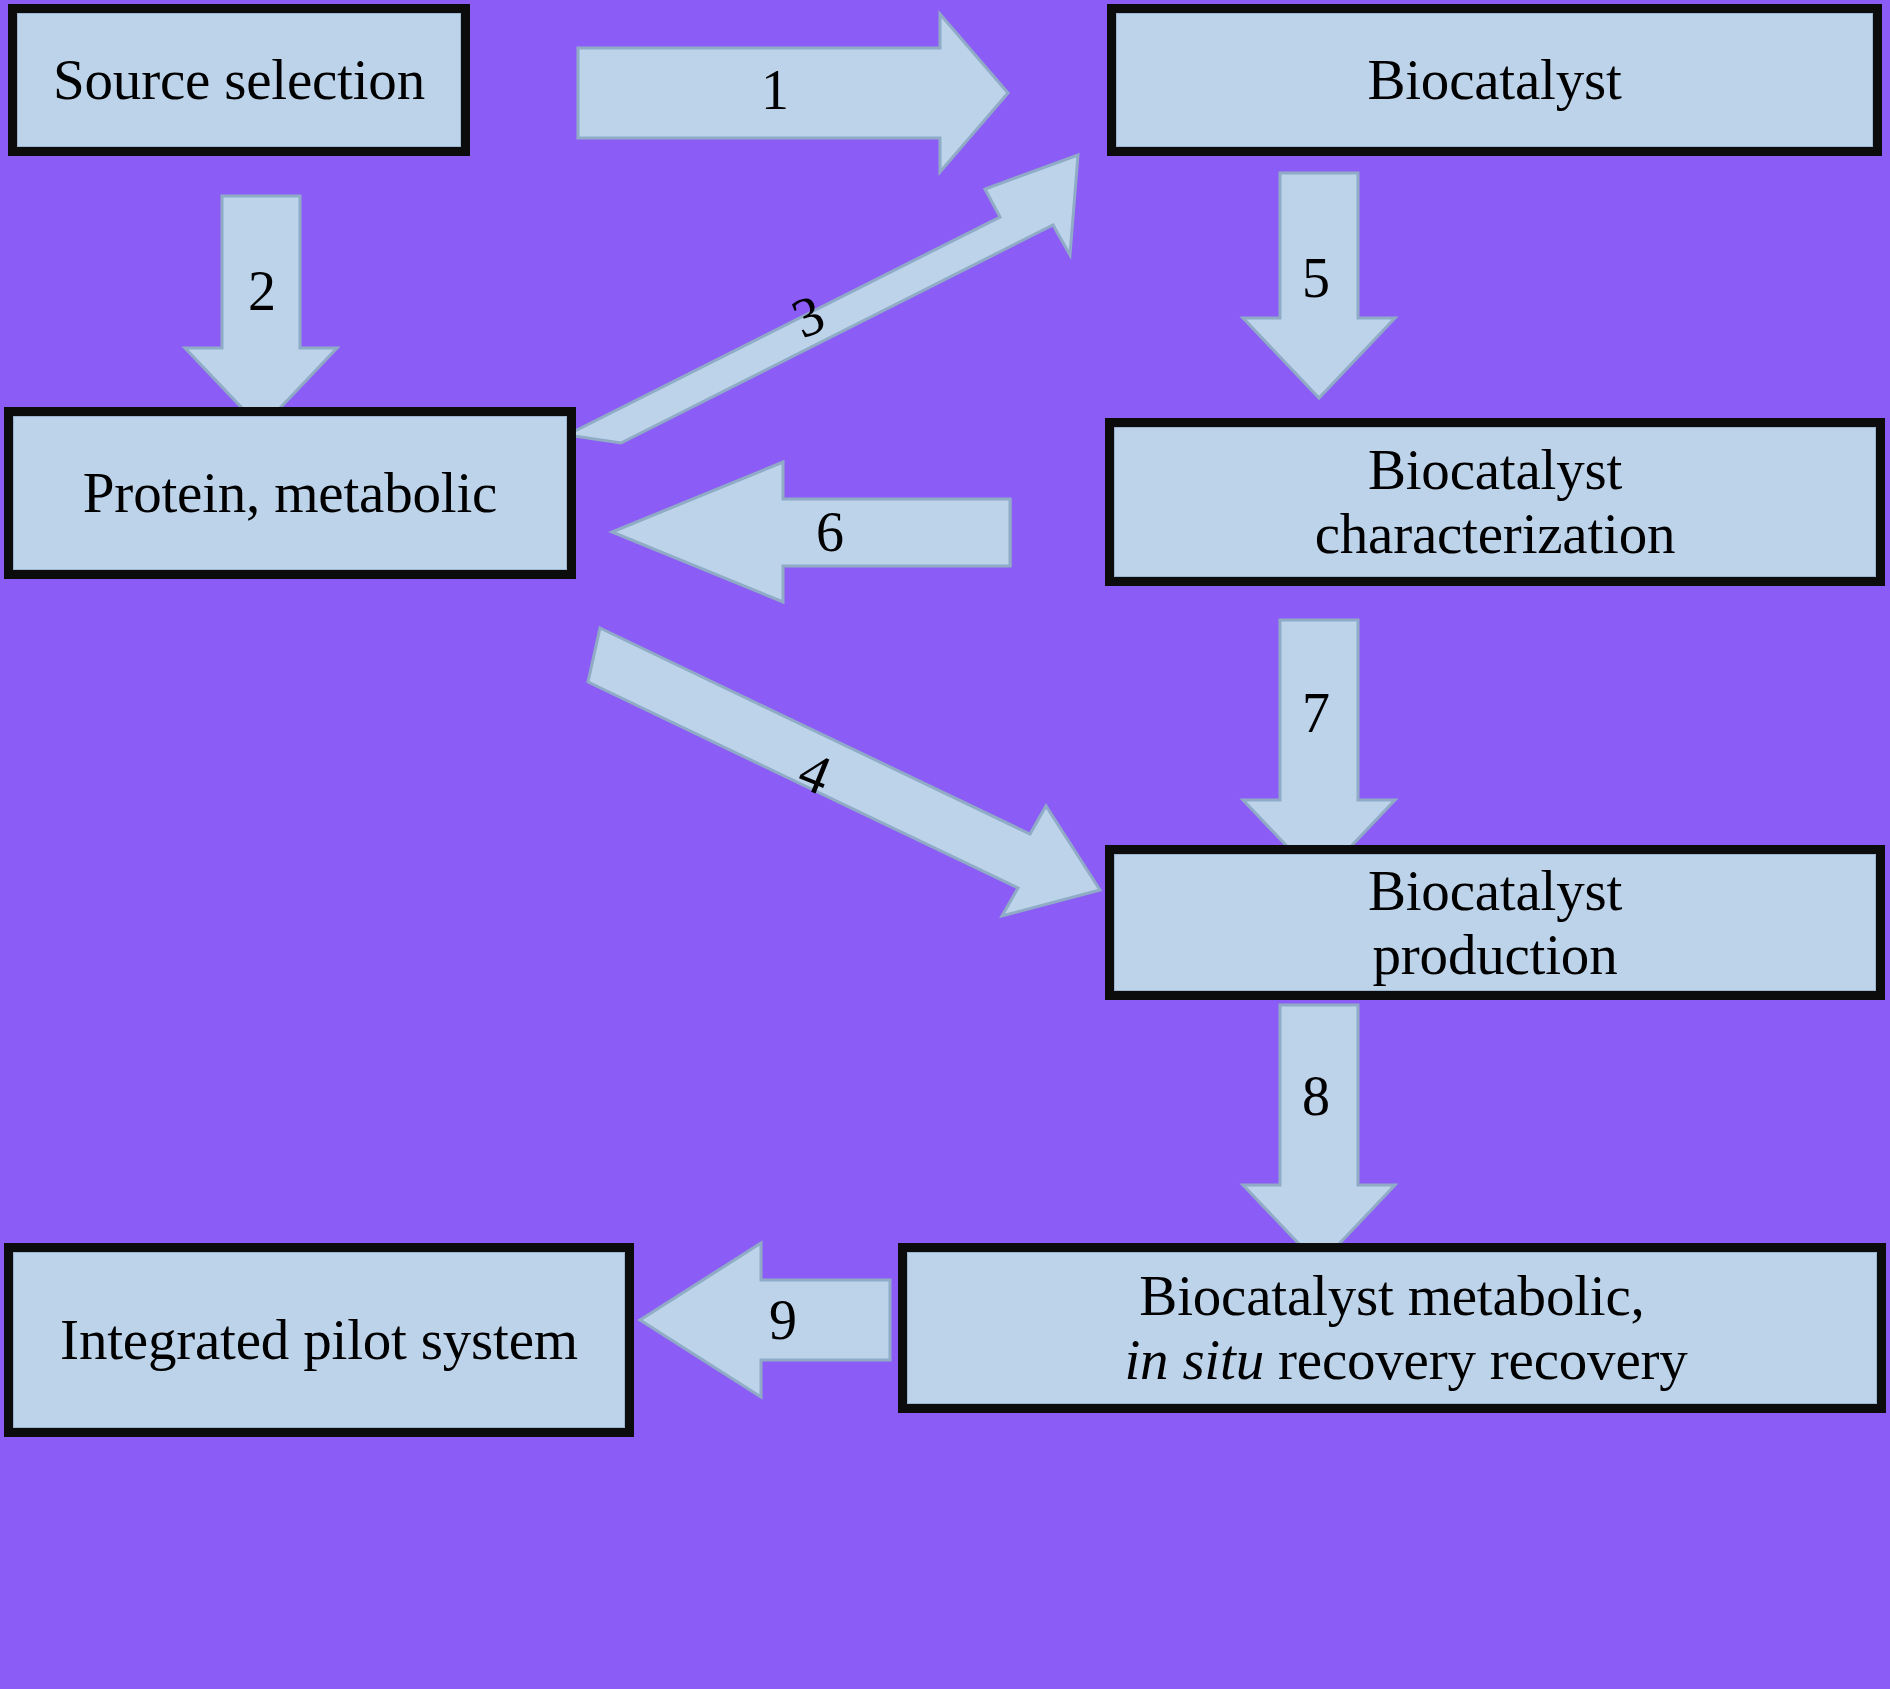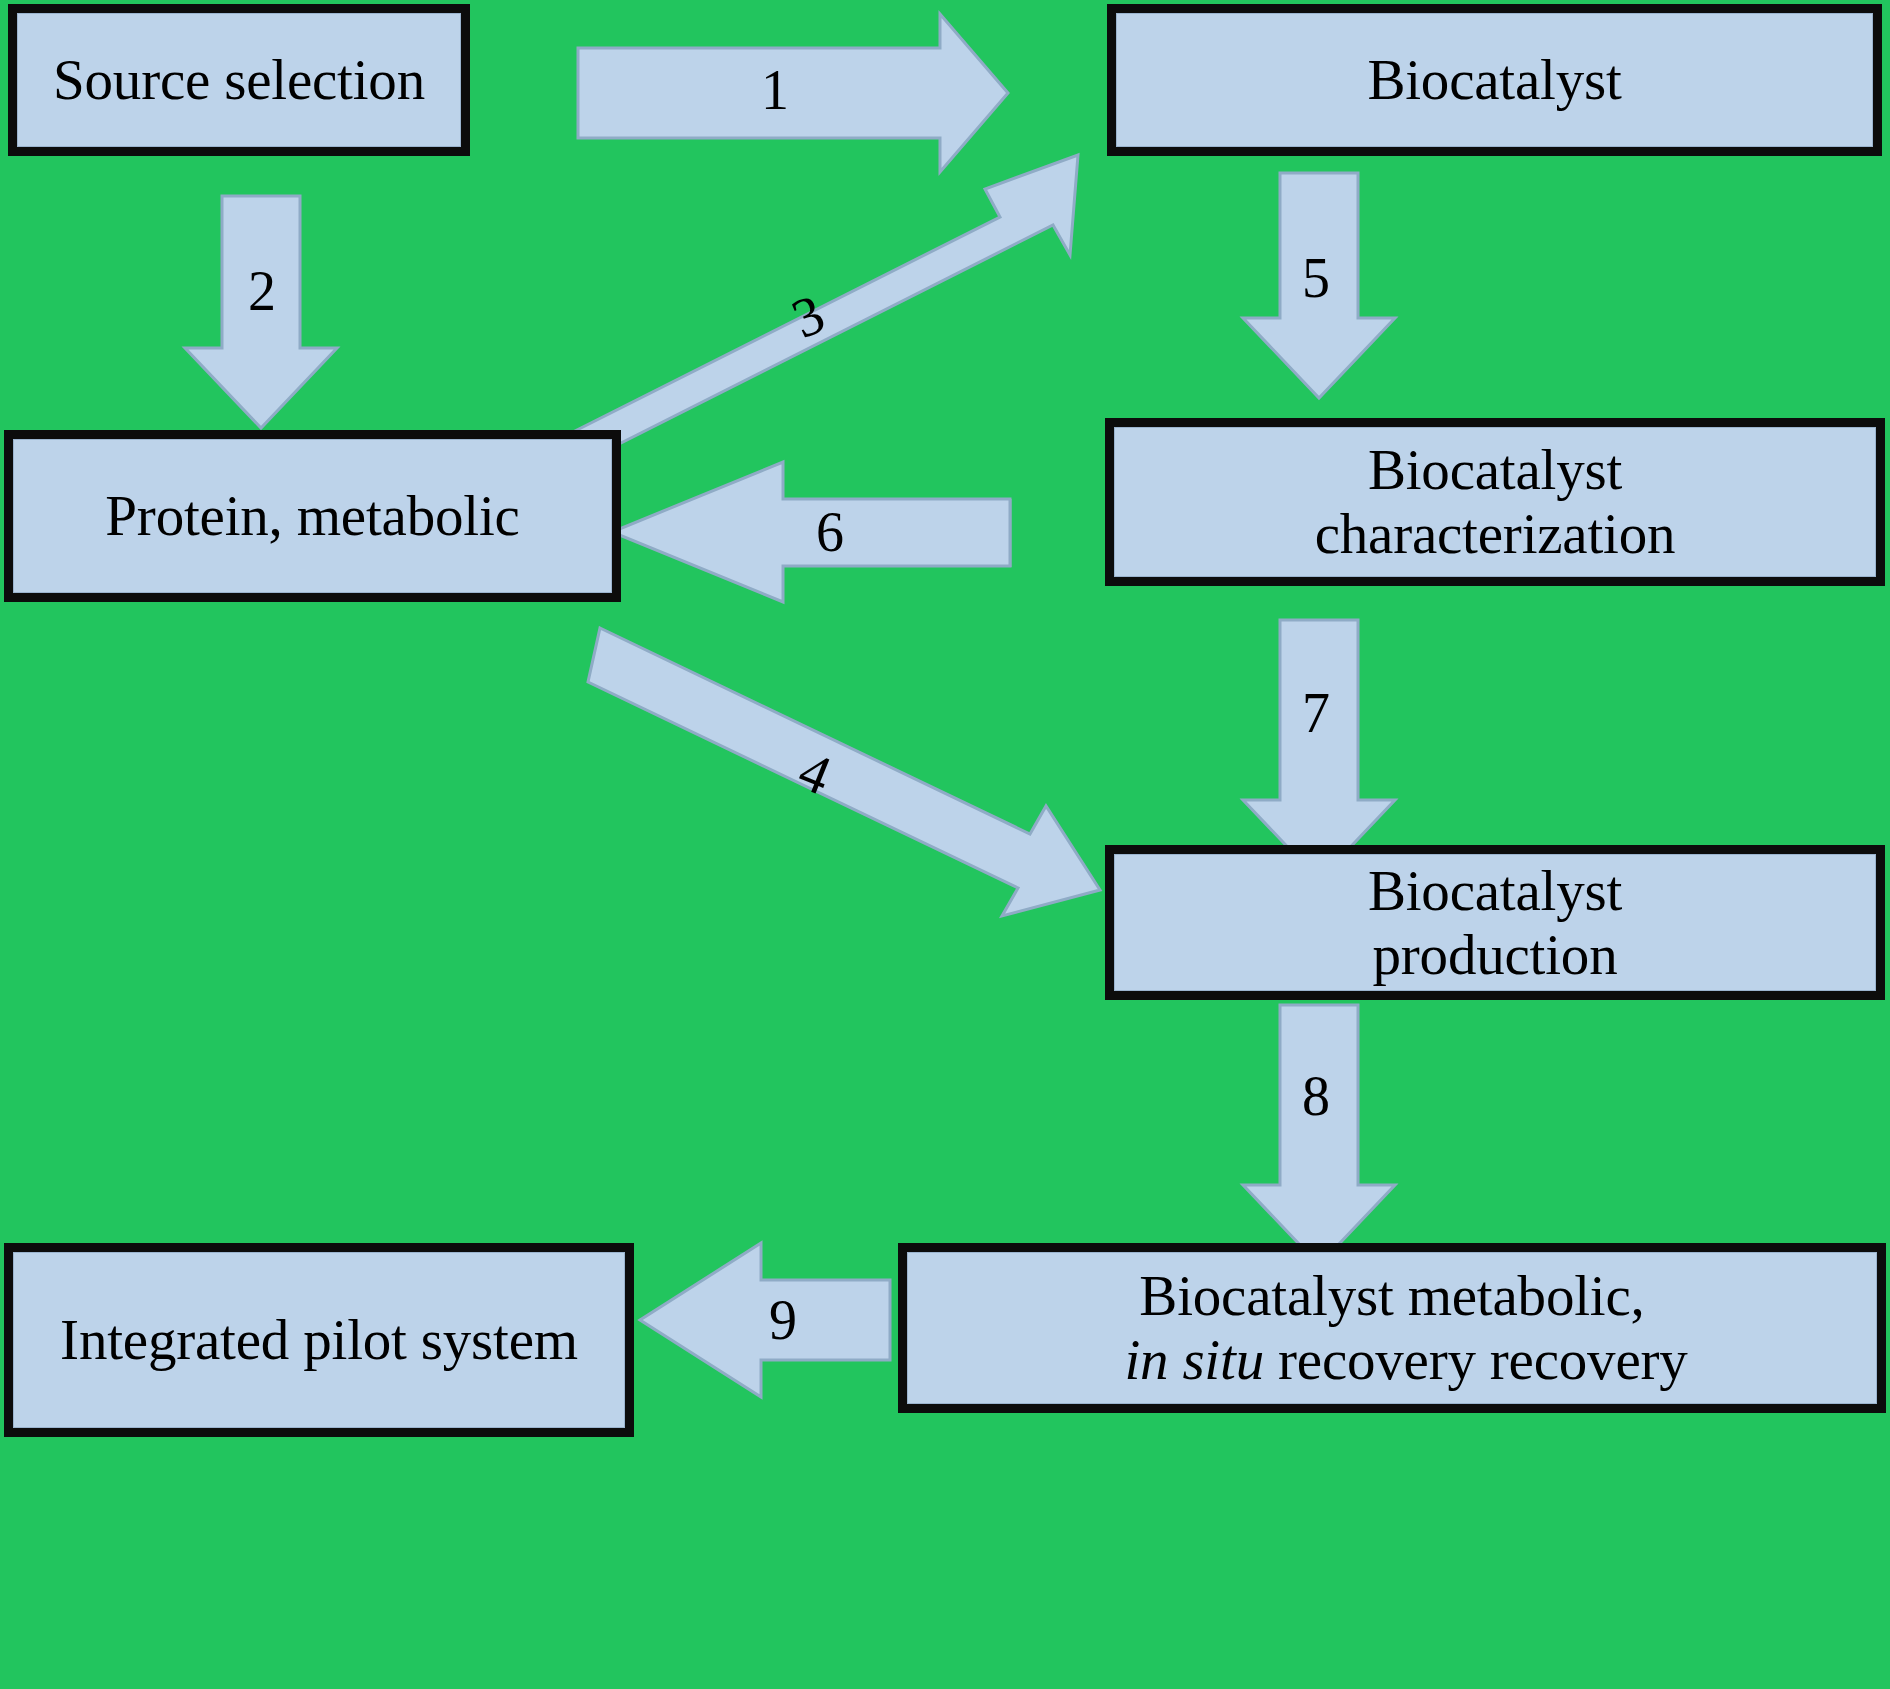--- a/index.html
+++ b/index.html
@@ -9,21 +9,21 @@
     padding: 0;
     background: #ffffff;
   }
   body {
     font-family: "Liberation Serif", "DejaVu Serif", serif;
   }
   #canvas {
     position: relative;
     width: 1890px;
     height: 1689px;
-    background: #22c55e;
+    background: #8b5cf6;
     overflow: hidden;
   }
 
   
   .node {
     position: absolute;
     background: #bdd3ea;
     border: 9px solid #0c0c0c;
     display: flex;
     align-items: center;
@@ -98,21 +98,21 @@
   </svg>
 
   <div class="node" style="left:8px; top:4px; width:462px; height:152px;">
     <span class="label">Source selection</span>
   </div>
 
   <div class="node" style="left:1107px; top:4px; width:775px; height:152px;">
     <span class="label">Biocatalyst</span>
   </div>
 
-  <div class="node" style="left:4px; top:430px; width:617px; height:172px;">
+  <div class="node" style="left:4px; top:407px; width:572px; height:172px;">
     <span class="label">
       <span>Protein, metabolic</span><br>
     </span>
   </div>
 
   <div class="node" style="left:1105px; top:418px; width:780px; height:168px;">
     <span class="label">
       <span>Biocatalyst</span><br>
       <span>characterization</span>
     </span>

